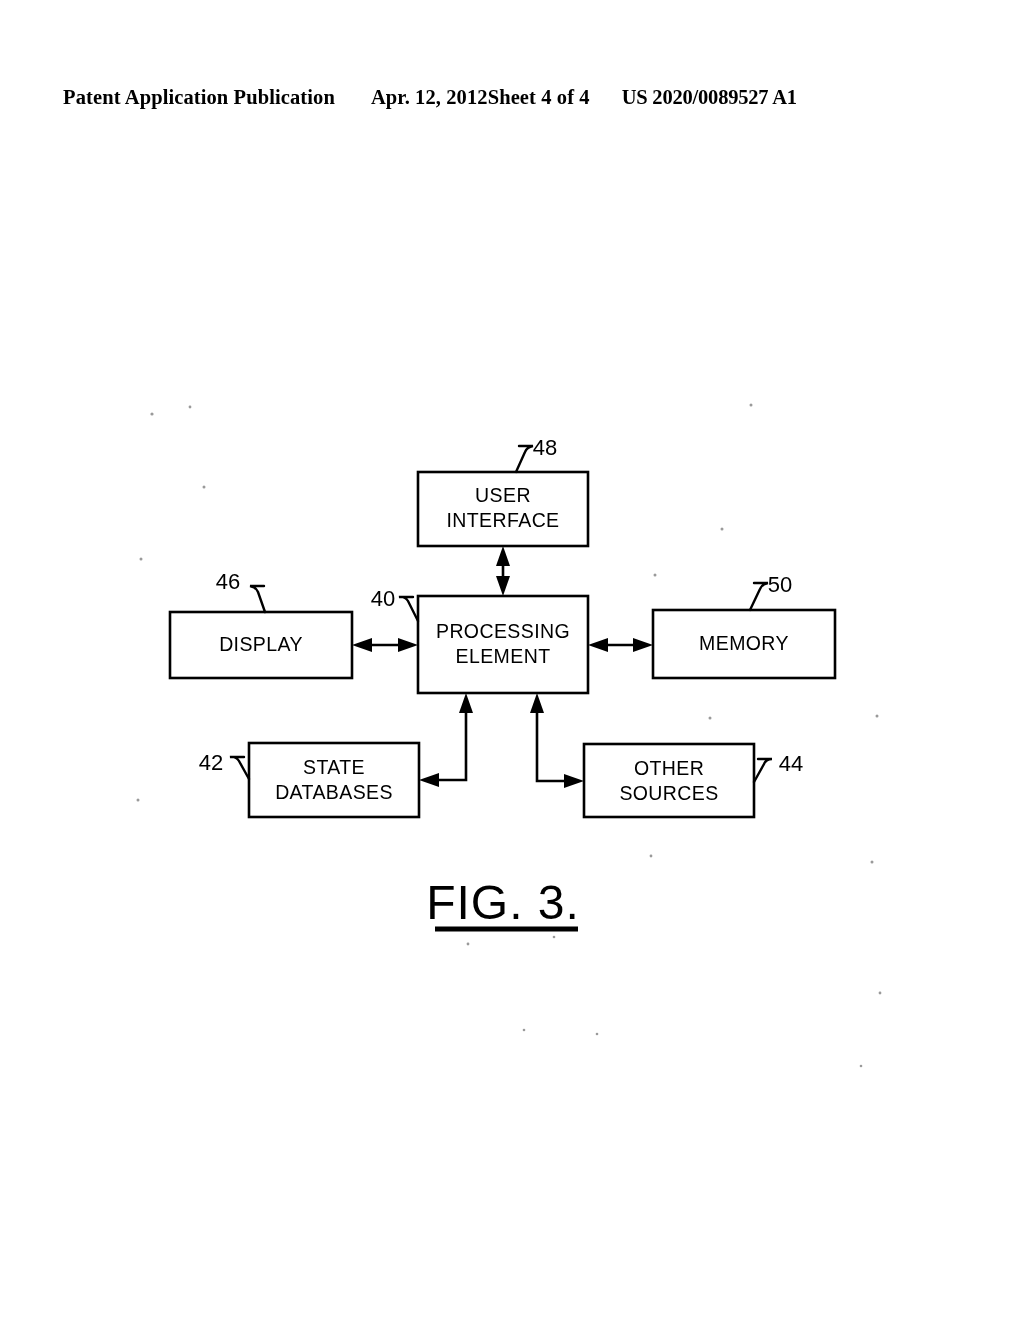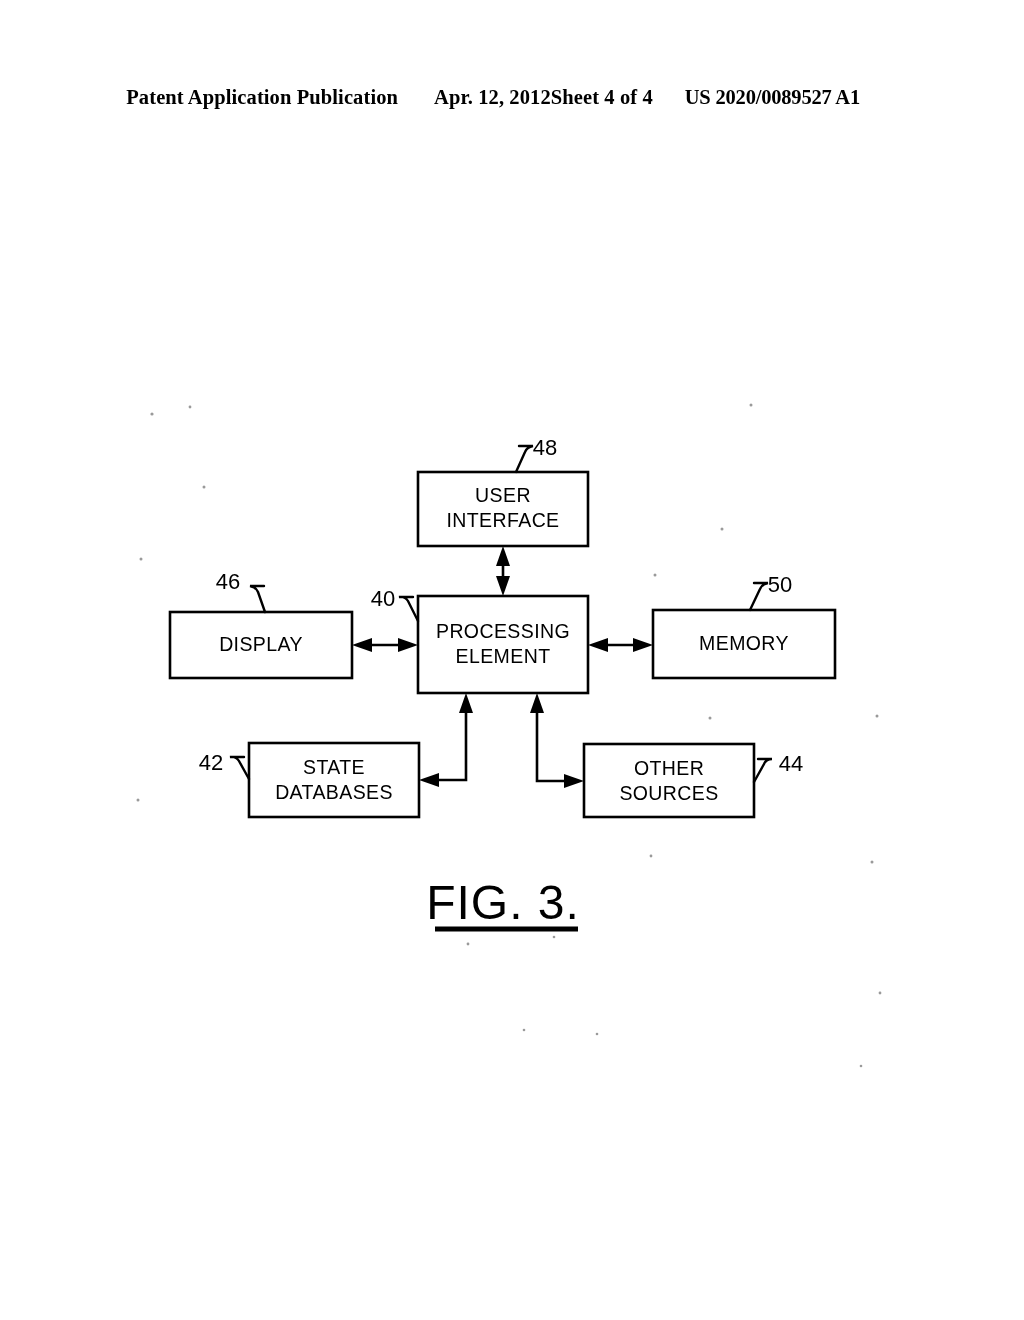--- a/index.html
+++ b/index.html
@@ -19,21 +19,21 @@
 
   
   #page-header {
     position: absolute;
     top: 86px;
     left: 0;
     width: 860px;
     height: 34px;
     display: flex;
     align-items: baseline;
-    justify-content: flex-end;
+    justify-content: center;
     font-family: "Liberation Serif", serif;
     font-weight: bold;
     font-size: 20.5px;
     letter-spacing: 0.1px;
     white-space: nowrap;
   }
   #page-header .hdr-pub {
     margin-right: 36px;
   }
   #page-header .hdr-date {

